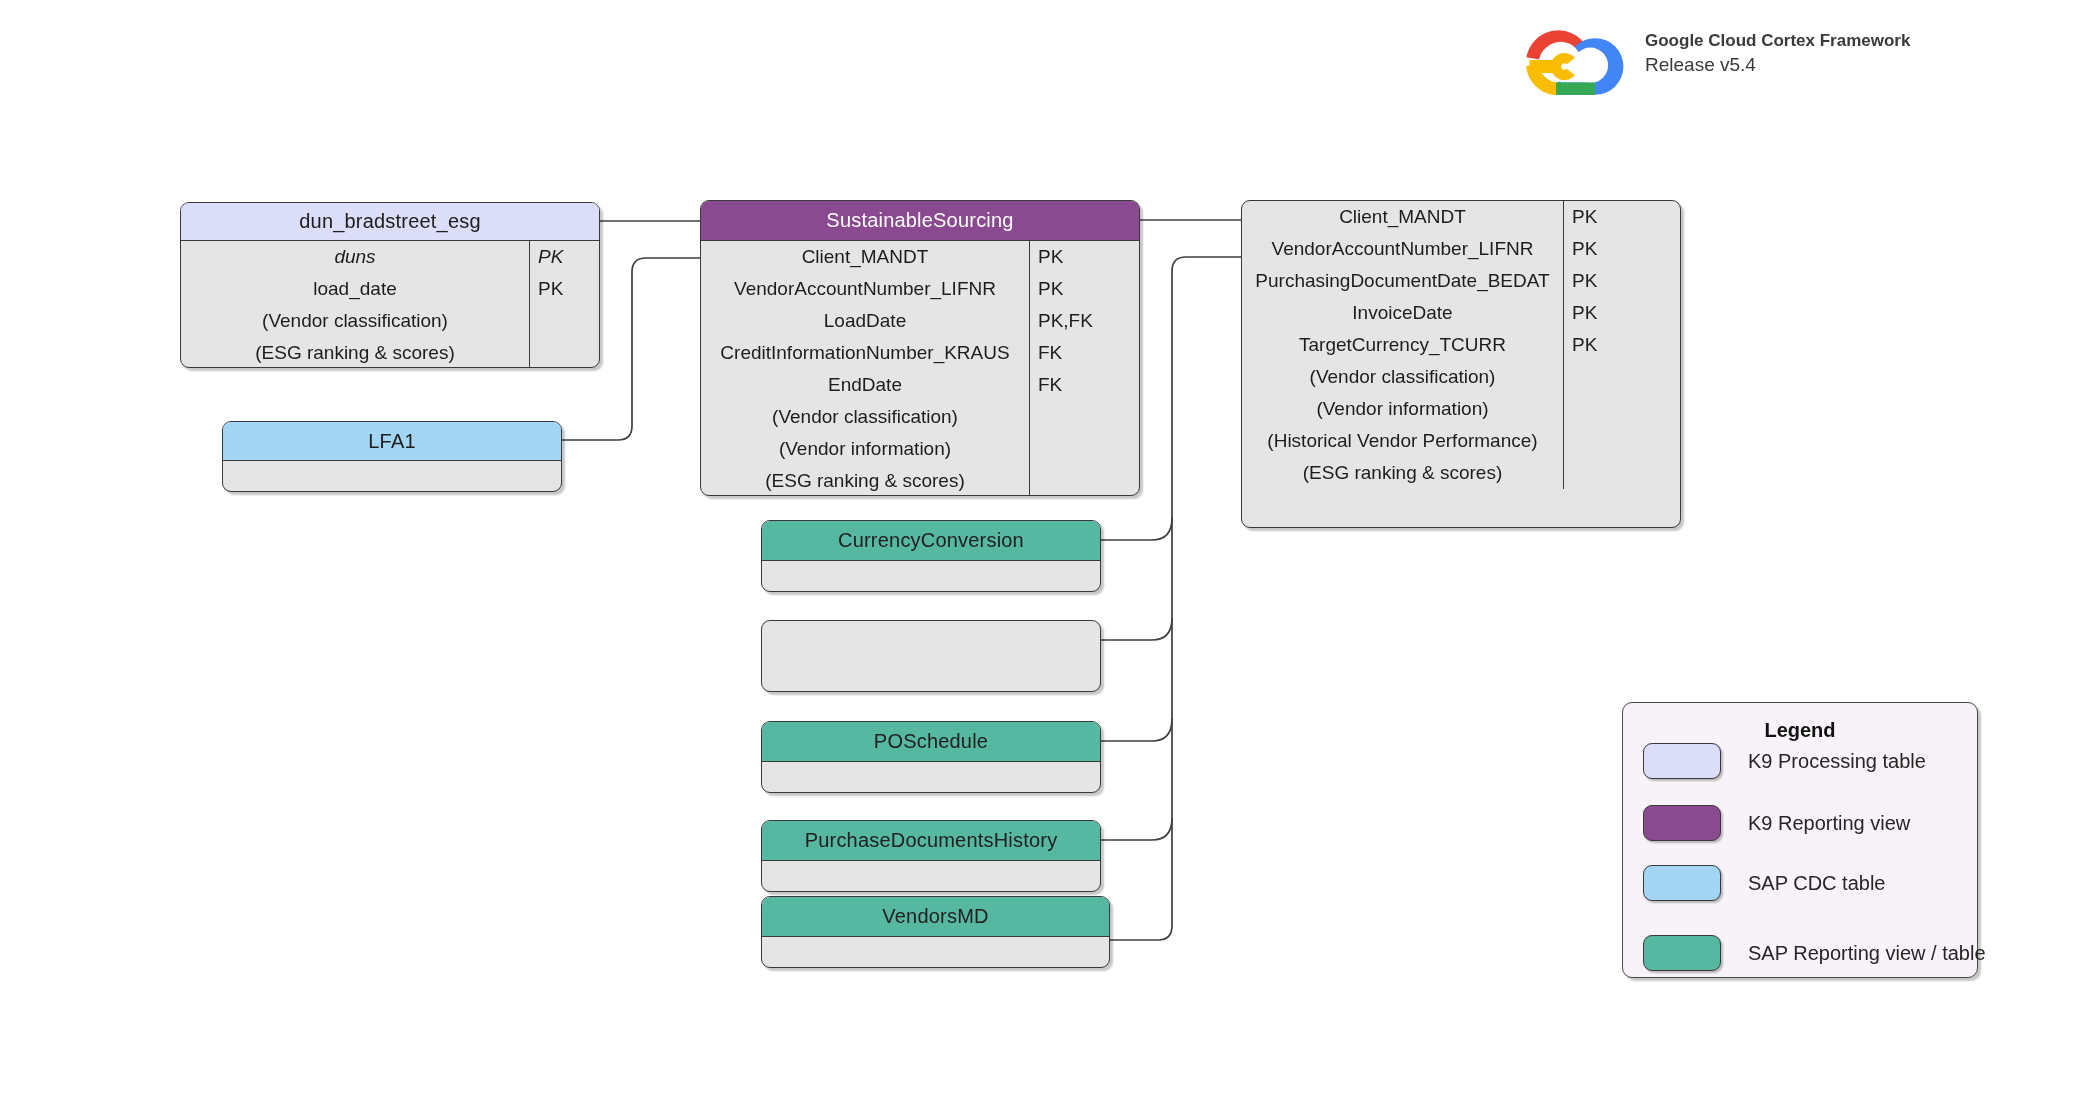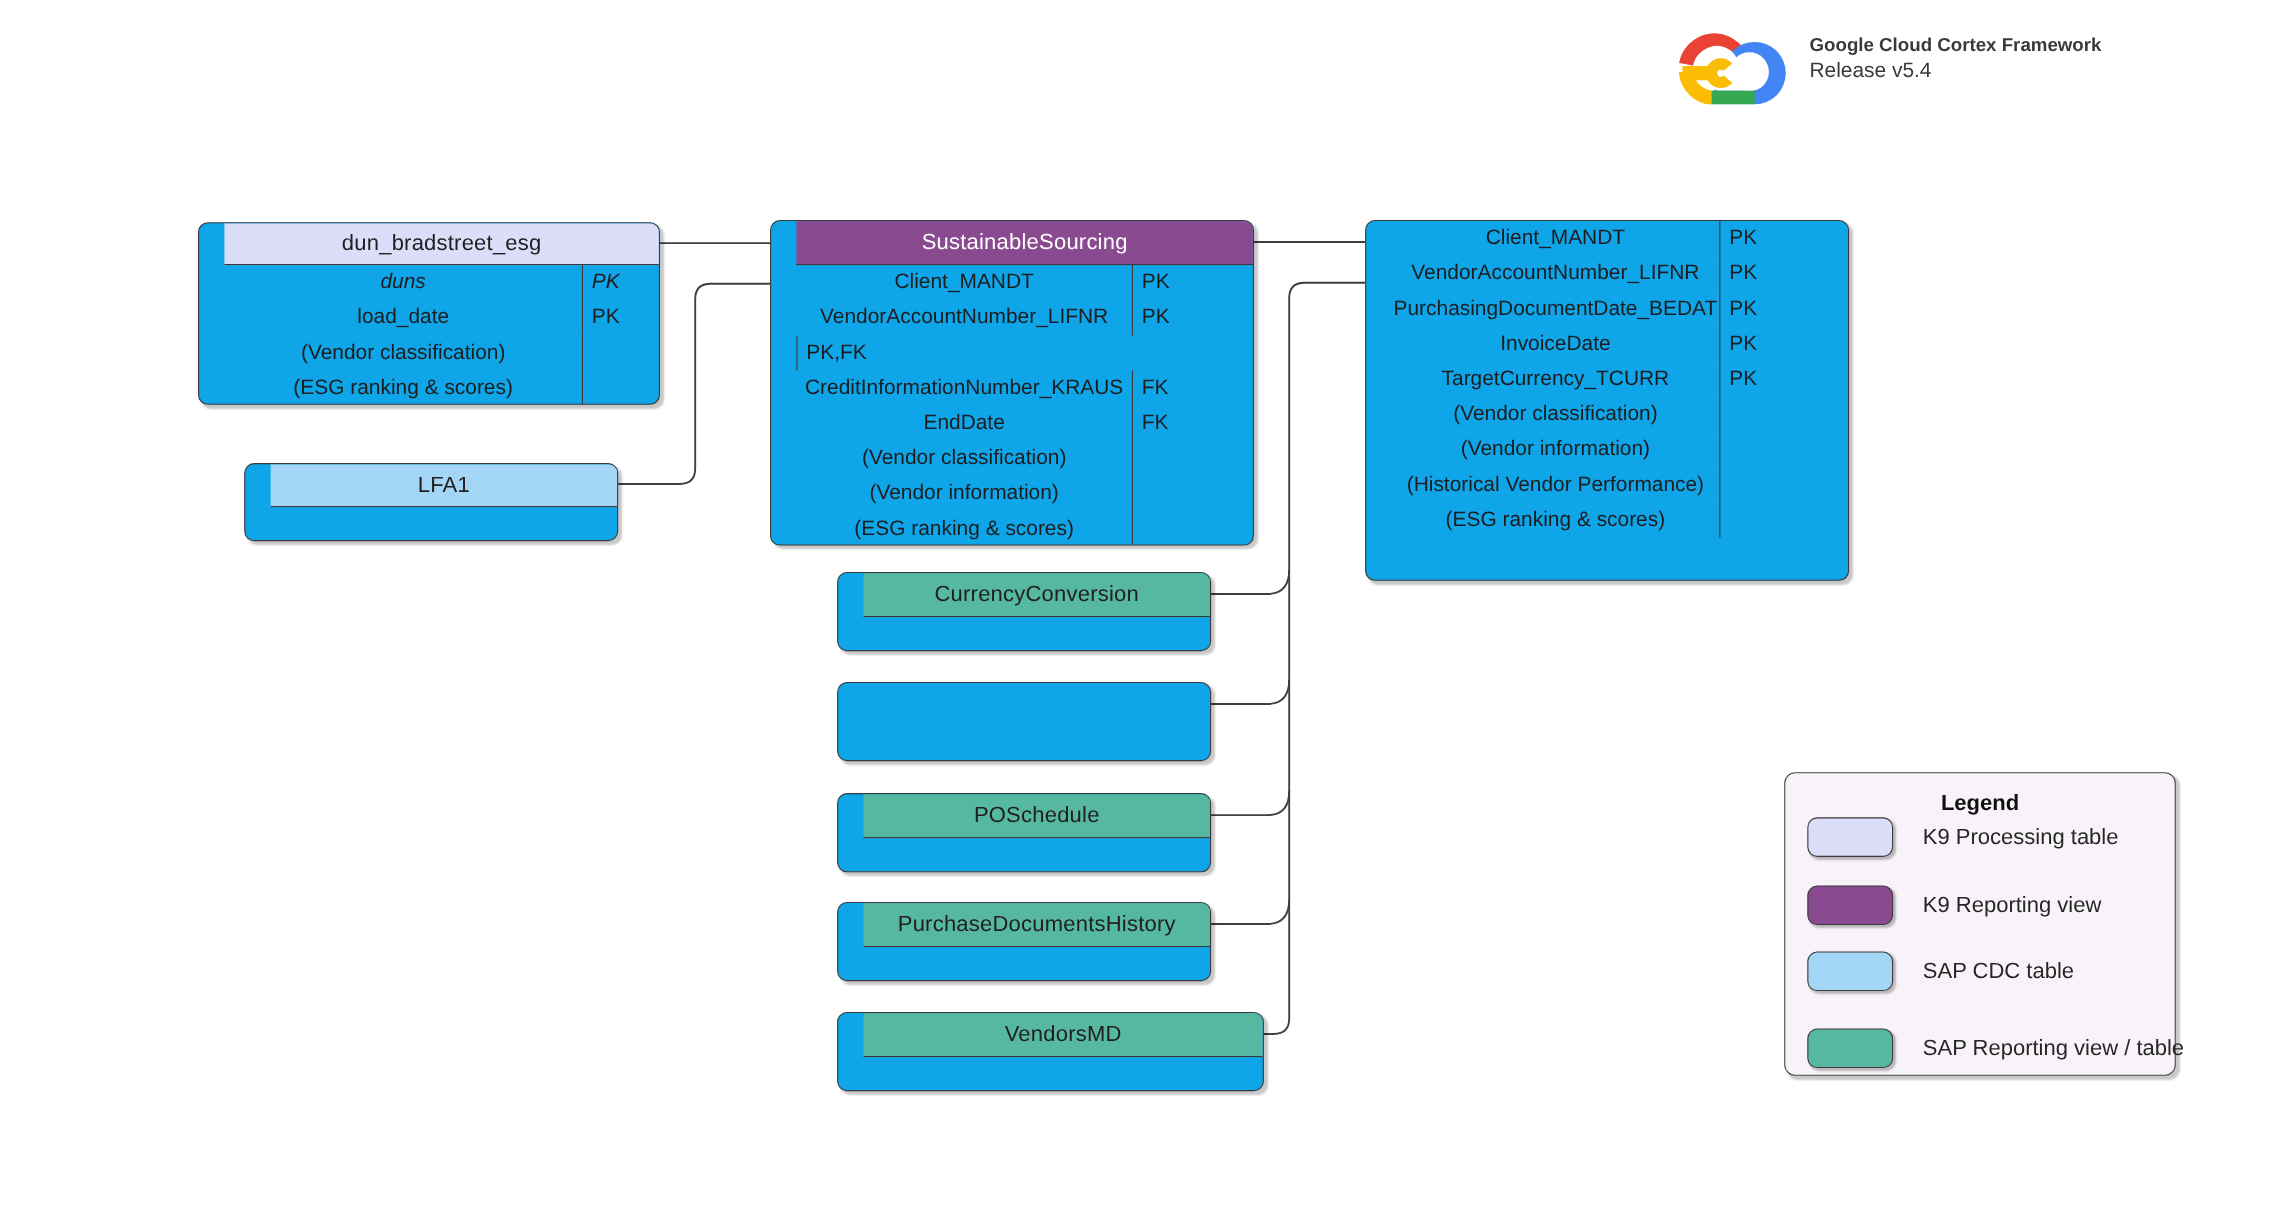--- a/index.html
+++ b/index.html
@@ -5,24 +5,24 @@
   html,body{margin:0;padding:0;}
   body{
     width:2080px;height:1120px;position:relative;background:#ffffff;
     font-family:"Liberation Sans", sans-serif;color:#1d1d1d;overflow:hidden;
   }
   #connector-layer{position:absolute;left:0;top:0;width:2080px;height:1120px;z-index:1;}
   #connector-layer path{fill:none;stroke:#3f3f3f;stroke-width:1.7px;}
 
   
   .entity{
-    position:absolute;z-index:2;background:#0ea5e9;
+    position:absolute;z-index:2;background:#e5e5e5;
     border:1.6px solid #3a3a3a;border-radius:9px;
     box-shadow:3px 3px 2px rgba(0,0,0,0.22);
-    overflow:hidden;box-sizing:border-box;padding-left:23px;
+    overflow:hidden;box-sizing:border-box;
   }
   .entity-header{
     display:flex;align-items:center;justify-content:center;
     border-bottom:1.6px solid #3a3a3a;font-size:20px;box-sizing:border-box;
     letter-spacing:.2px;
   }
   .entity-body{display:flex;flex-direction:column;}
   .entity-row{display:flex;flex:0 0 auto;}
   .cell-label{
     flex:1;display:flex;align-items:center;justify-content:center;
@@ -127,20 +127,21 @@
       <div class="entity-body">
         <div class="entity-row" style="height: 32px;">
           <div class="cell-label">Client_MANDT</div>
           <div class="cell-key" style="width: 110px;">PK</div>
         </div>
         <div class="entity-row" style="height: 32px;">
           <div class="cell-label">VendorAccountNumber_LIFNR</div>
           <div class="cell-key" style="width: 110px;">PK</div>
         </div>
         <div class="entity-row" style="height: 32px;">
+          <div class="cell-label">LoadDate</div>
           <div class="cell-key" style="width: 110px;">PK,FK</div>
         </div>
         <div class="entity-row" style="height: 32px;">
           <div class="cell-label">CreditInformationNumber_KRAUS</div>
           <div class="cell-key" style="width: 110px;">FK</div>
         </div>
         <div class="entity-row" style="height: 32px;">
           <div class="cell-label">EndDate</div>
           <div class="cell-key" style="width: 110px;">FK</div>
         </div>
@@ -230,21 +231,21 @@
       </div>
     </div>
     <div class="entity" style="left: 761px; top: 820px; width: 340px; height: 72px;">
       <div class="entity-header" style="height: 40px; background: rgb(87, 184, 162); color: rgb(32, 32, 32);">PurchaseDocumentsHistory</div>
       <div class="entity-body">
         <div class="entity-row" style="height: 32px;">
           <div class="cell-label"></div>
         </div>
       </div>
     </div>
-    <div class="entity" style="left: 761px; top: 920px; width: 388px; height: 72px;">
+    <div class="entity" style="left: 761px; top: 896px; width: 349px; height: 72px;">
       <div class="entity-header" style="height: 40px; background: rgb(87, 184, 162); color: rgb(32, 32, 32);">VendorsMD</div>
       <div class="entity-body">
         <div class="entity-row" style="height: 32px;">
           <div class="cell-label"></div>
         </div>
       </div>
     </div>
   </div>
 
 <div id="legend">

